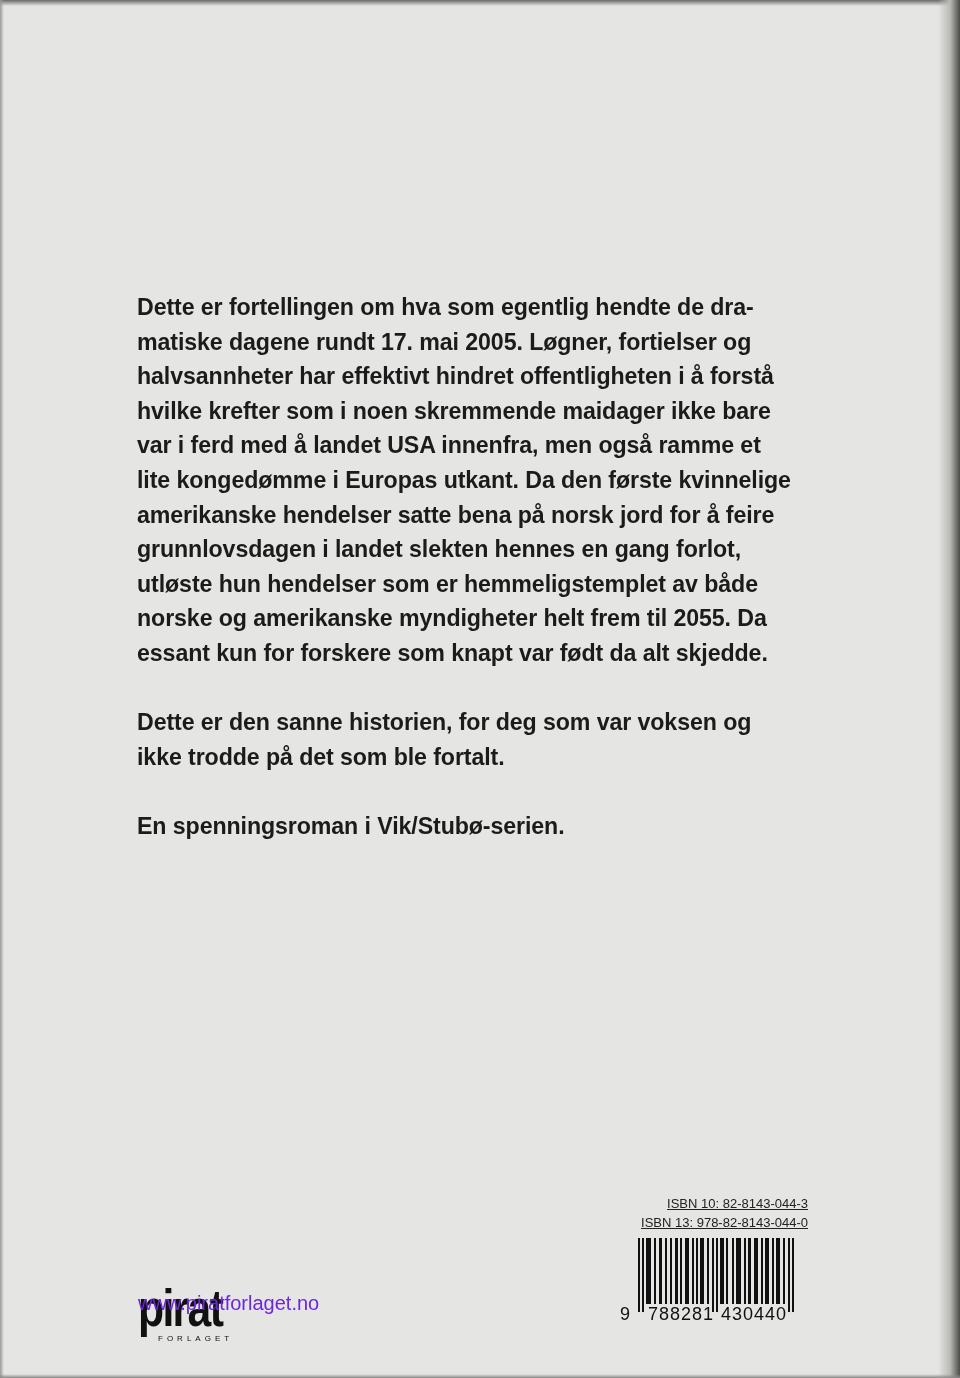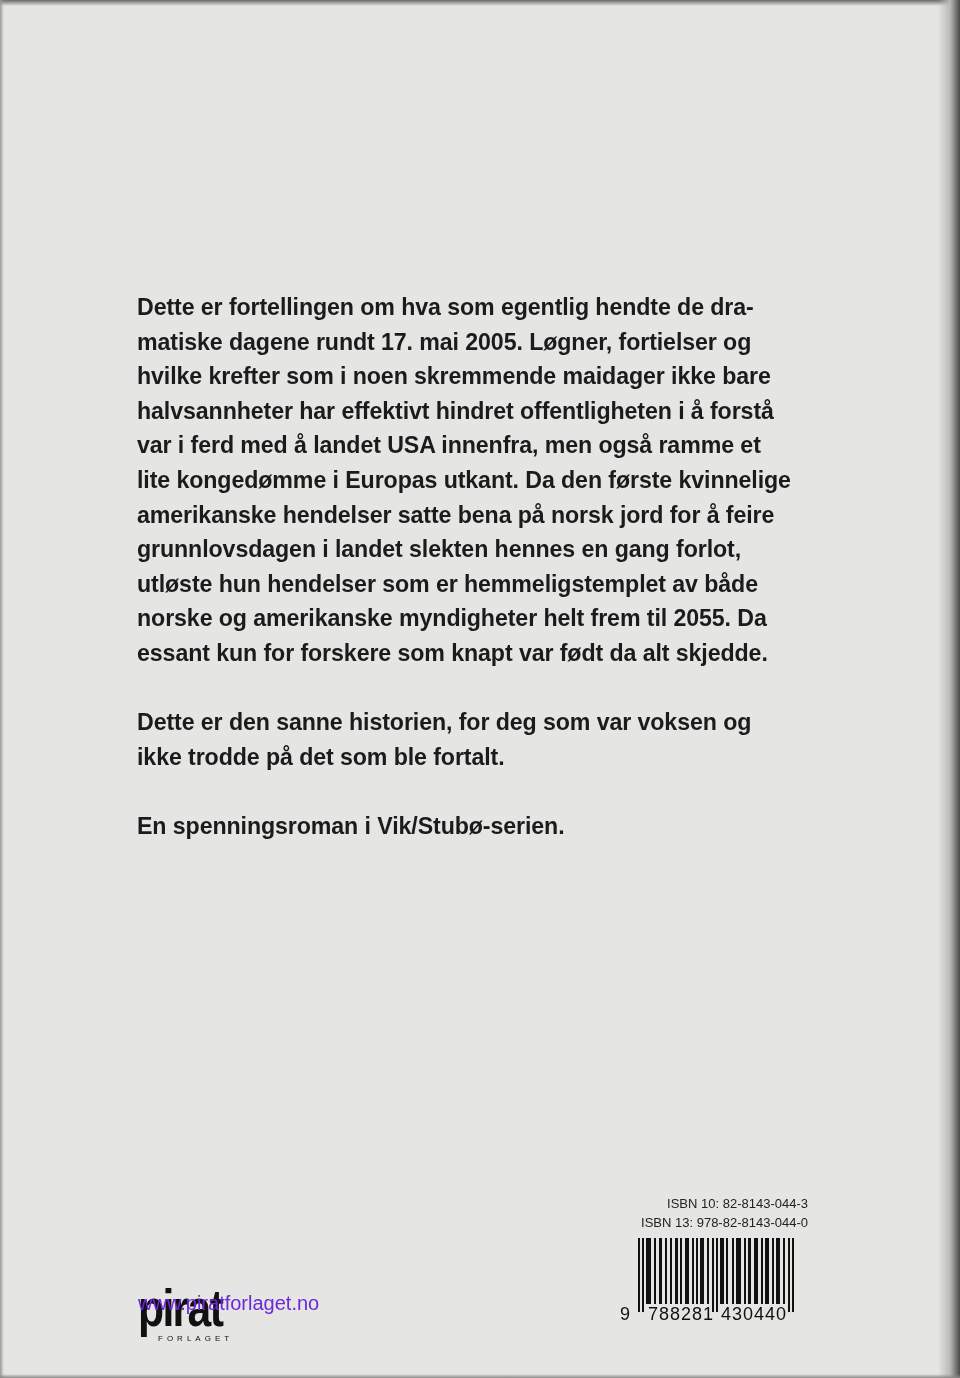--- a/index.html
+++ b/index.html
@@ -43,43 +43,43 @@
   .logo-sub {
     display: block; margin-left: 20px; margin-top: 4px;
     font-size: 8px; font-weight: normal; letter-spacing: 4px; color: #111;
   }
   .website {
     position: absolute; left: 138px; top: 1292px;
     font-size: 20px; color: #6d28d9;
   }
   .isbn {
     position: absolute; right: 152px; text-align: center;
-    font-size: 13px; color: #222; white-space: nowrap;
+    font-size: 13px; color: #222; white-space: nowrap; text-decoration: underline;
   }
   .isbn10 { top: 1196px; }
   .isbn13 { top: 1215px; }
   .barcode {
     position: absolute; left: 618px; top: 1238px; width: 190px; height: 84px;
   }
   .barcode svg { display: block; }
 </style>
 </head>
 <body>
 
 <div class="edge-top"></div>
 <div class="edge-left"></div>
 <div class="edge-right"></div>
 <div class="edge-bottom"></div>
 
 <div class="blurb">
   <p>
     <span class="line">Dette er fortellingen om hva som egentlig hendte de dra-</span>
     <span class="line">matiske dagene rundt 17. mai 2005. Løgner, fortielser og</span>
+    <span class="line">halvsannheter har effektivt hindret offentligheten i å forstå</span>
     <span class="line">hvilke krefter som i noen skremmende maidager ikke bare</span>
-    <span class="line">halvsannheter har effektivt hindret offentligheten i å forstå</span>
     <span class="line">var i ferd med å landet USA innenfra, men også ramme et</span>
     <span class="line">lite kongedømme i Europas utkant. Da den første kvinnelige</span>
     <span class="line">amerikanske hendelser satte bena på norsk jord for å feire</span>
     <span class="line">grunnlovsdagen i landet slekten hennes en gang forlot,</span>
     <span class="line">utløste hun hendelser som er hemmeligstemplet av både</span>
     <span class="line">norske og amerikanske myndigheter helt frem til 2055. Da</span>
     <span class="line">essant kun for forskere som knapt var født da alt skjedde.</span>
   </p>
   <div class="gap"></div>
   <p>

